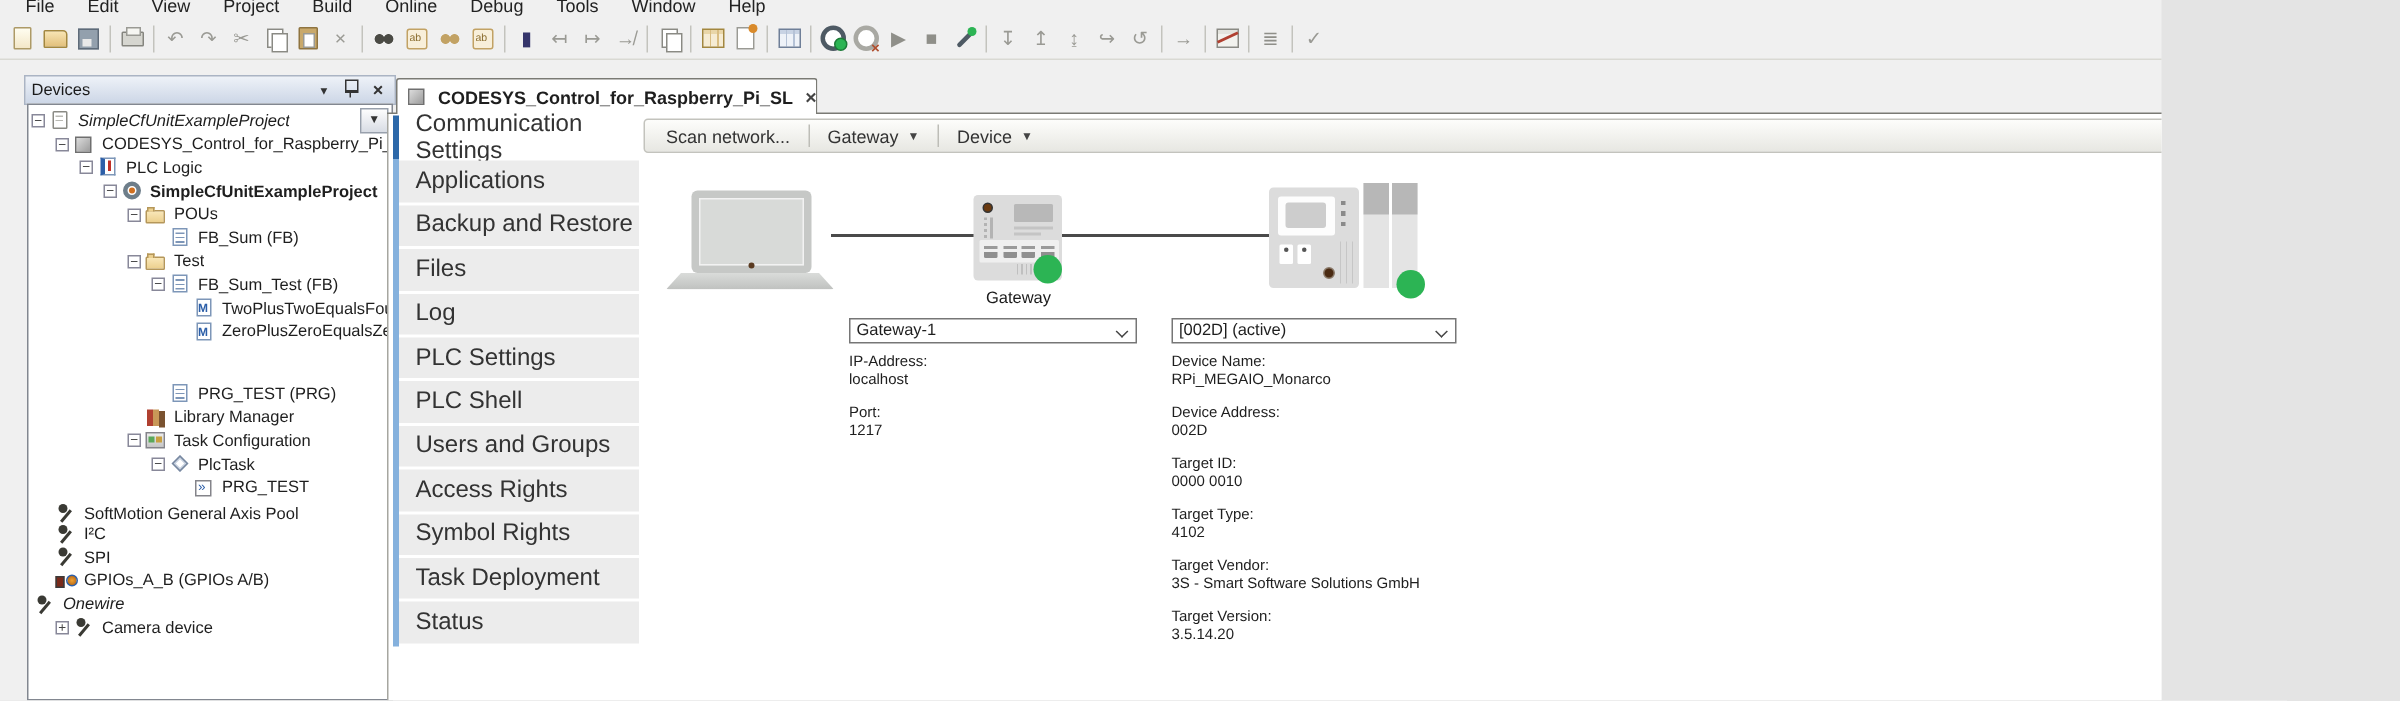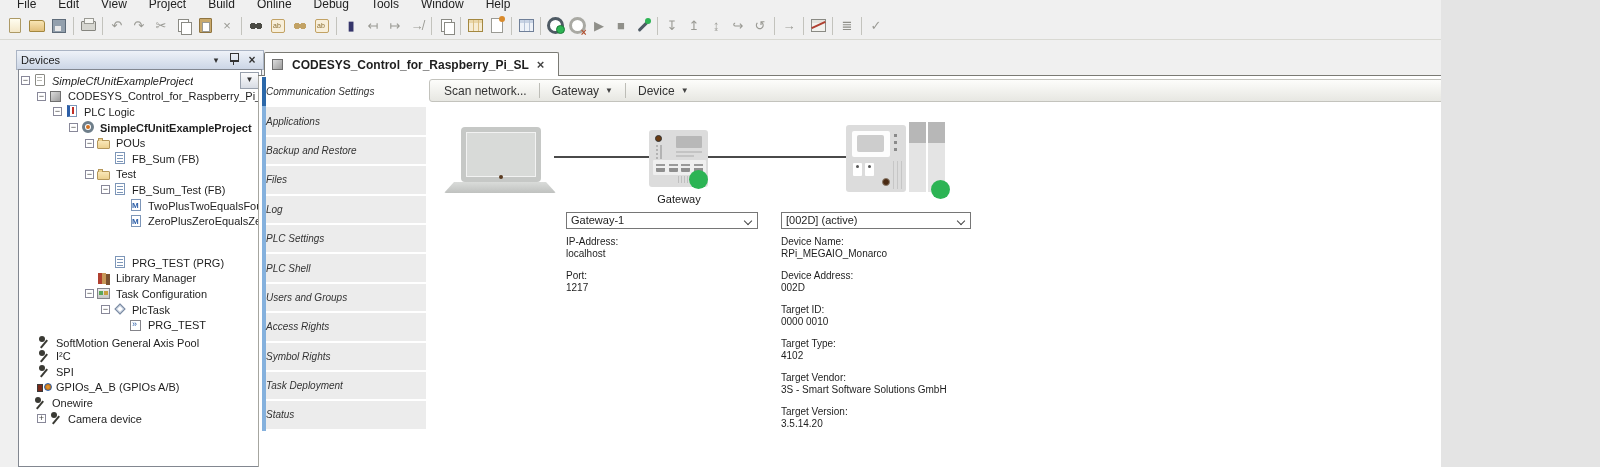--- a/index.html
+++ b/index.html
@@ -87,30 +87,30 @@
   .ti-program-call::before{left:1px;top:1px;width:11px;height:11px;background:#fff;border:1px solid #84848a;}
   .ti-program-call::after{content:"»";left:3px;top:0;font-size:9px;color:#2d5fa8;}
   .ti-device-node::before{left:6px;top:3px;width:2px;height:10px;background:#3a3a34;transform:rotate(40deg);}
   .ti-device-node::after{left:2px;top:0;width:6px;height:6px;border-radius:50%;background:#3a3a34;}
   .ti-gpio::before{left:0;top:3px;width:6px;height:8px;background:#7a2a1a;border:1px solid #3a3a3a;}
   .ti-gpio::after{left:7px;top:2px;width:8px;height:8px;border-radius:50%;background:radial-gradient(circle at 3px 3px,#f0a030,#a85a10);border:1px solid #2d5fa8;}
   
   #editor{position:absolute;left:258px;top:50px;width:1342px;height:417px;}
   #tab-bar-line{position:absolute;left:0;top:25px;width:100%;height:1px;background:#7a7a74;}
   #doc-tab{position:absolute;left:6px;top:2px;height:23px;background:#fff;border:1px solid #7a7a74;border-bottom:none;
-       display:flex;align-items:center;padding:0 14px 0 6px;border-radius:2px 2px 0 0;}
+       display:flex;align-items:center;padding:0 0 0 6px;border-radius:2px 2px 0 0;}
   #doc-tab .tab-label{font-size:12px;font-weight:bold;margin:0 8px 0 6px;white-space:nowrap;}
   #doc-tab .tab-close{font-size:13px;font-weight:bold;color:#444;line-height:10px;}
   #tab-overflow{position:absolute;right:10px;top:7px;font-size:9px;color:#222;}
   #content{position:absolute;left:0;top:26px;width:100%;height:391px;background:#fff;border-left:1px solid #a6a6a0;}
   
   #nav-col{position:absolute;left:3px;top:2px;width:164px;}
   #nav-col::before{content:"";position:absolute;left:0;top:0;bottom:0;width:4px;background:#85b1dd;}
   .nav-item{position:relative;height:27.4px;margin-bottom:2px;margin-left:4px;background:#ececec;
-       display:flex;align-items:center;font-size:10px;color:#333;font-style:italic;}
+       display:flex;align-items:center;padding-left:11px;font-size:16px;color:#333;}
   .nav-item.sel{background:#fff;}
   .nav-item.sel::before{content:"";position:absolute;left:-4px;top:-1px;bottom:-1px;width:4px;background:#2c68a9;}
   
   #ct-toolbar{position:absolute;left:170px;top:3px;right:5px;height:21px;background:linear-gradient(#fdfdfb,#e7e7e2);
        border:1px solid #c3c3bd;border-radius:3px;display:flex;align-items:center;padding:0 4px;}
   .ct-btn{font-size:12px;color:#333;padding:0 10px;white-space:nowrap;display:flex;align-items:center;}
   .ct-sep{width:1px;height:15px;background:#bdbdb7;margin:0 2px;}
   .dd-arrow{font-size:8px;margin-left:6px;color:#444;}
   
   .conn{position:absolute;height:2px;background:#4a4a4a;}
@@ -391,21 +391,21 @@
             <span class="tlabel">I²C</span>
           </div>
           <div class="tree-row" style="padding-left: 18px;">
             <span class="ti ti-device-node"></span>
             <span class="tlabel">SPI</span>
           </div>
           <div class="tree-row" style="padding-left: 18px;">
             <span class="ti ti-gpio"></span>
             <span class="tlabel">GPIOs_A_B (GPIOs A/B)</span>
           </div>
-          <div class="tree-row" style="padding-left: 14px;">
+          <div class="tree-row" style="padding-left: 4px; font-style: italic;">
             <span class="ti ti-device-node"></span>
             <span class="tlabel">Onewire</span>
           </div>
           <div class="tree-row" style="padding-left: 18px;">
             <span class="exp">+</span>
             <span class="ti ti-device-node"></span>
             <span class="tlabel">Camera device</span>
           </div>
         </div>
       <div id="root-combo">▼</div>

